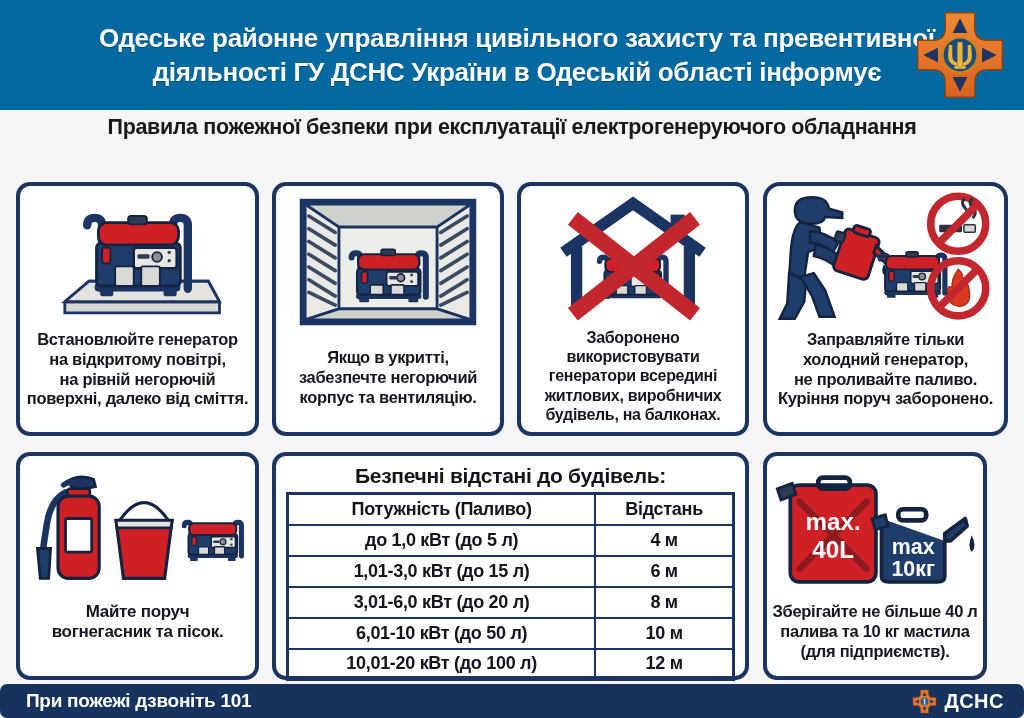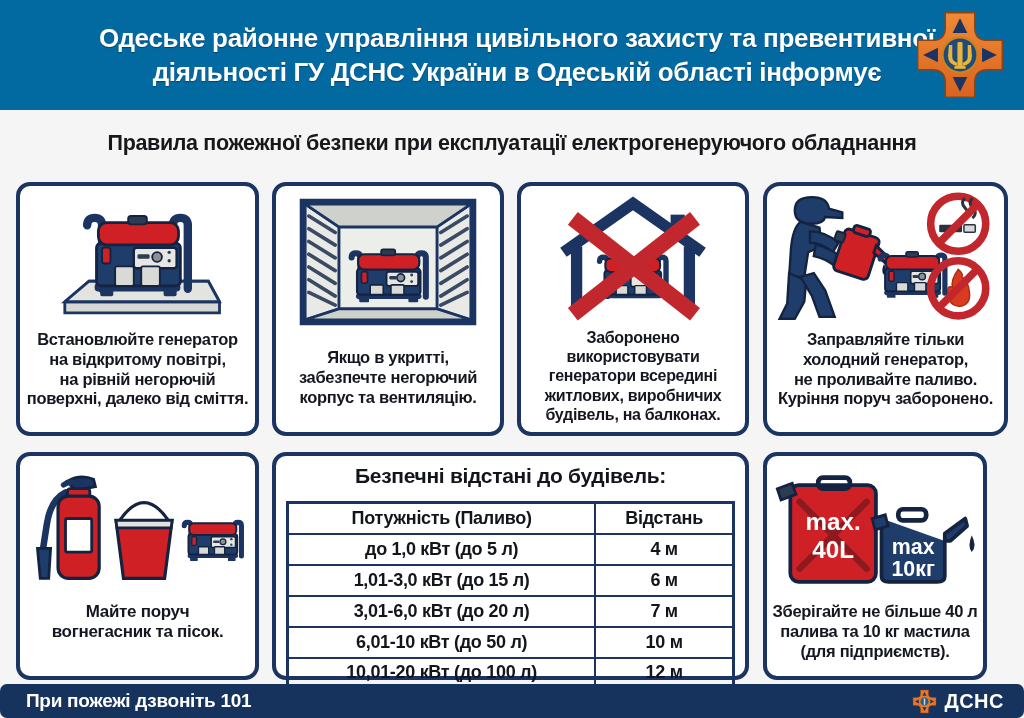--- a/index.html
+++ b/index.html
@@ -33,21 +33,21 @@
     margin-left: 10px;
     text-shadow: 0 1px 1px rgba(0,0,0,0.35);
   }
   .header-emblem {
     position: absolute; right: 18px; top: 8px;
     width: 92px; height: 94px;
   }
 
   
   .subtitle {
-    position: absolute; left: 0; top: 112px;
+    position: absolute; left: 0; top: 96px;
     width: 1024px; height: 62px;
     display: flex; align-items: center; justify-content: center;
   }
   .subtitle-text {
     font-size: 21.5px;
     font-weight: bold;
     color: #16181c;
     letter-spacing: -0.35px;
     white-space: nowrap;
   }
@@ -100,21 +100,21 @@
   #panel-storage      { left: 763px; top: 452px; width: 224px; height: 228px; }
 
   #panel-extinguisher .panel-art { height: 140px; }
   #panel-extinguisher .panel-caption { font-size: 17px; }
   #panel-storage .panel-art { height: 140px; }
   #panel-storage .panel-caption { font-size: 16.5px; }
 
   
   .table-title {
     font-size: 21px; font-weight: bold; color: #12151c;
-    text-align: center; padding: 2px 0 13px 0; letter-spacing: -0.3px;
+    text-align: center; padding: 2px 0 4px 0; letter-spacing: -0.3px;
   }
   table.dist {
     width: 100%;
     border-collapse: collapse;
     border: 3px solid #1b3461;
     padding-left: 24px;
   }
   table.dist th, table.dist td {
     border: 2px solid #1b3461;
     text-align: center;
@@ -427,21 +427,21 @@
         <tr>
           <td>до 1,0 кВт (до 5 л)</td>
           <td>4 м</td>
         </tr>
         <tr>
           <td>1,01-3,0 кВт (до 15 л)</td>
           <td>6 м</td>
         </tr>
         <tr>
           <td>3,01-6,0 кВт (до 20 л)</td>
-          <td>7 м</td>
+          <td>8 м</td>
         </tr>
         <tr>
           <td>6,01-10 кВт (до 50 л)</td>
           <td>10 м</td>
         </tr>
         <tr>
           <td>10,01-20 кВт (до 100 л)</td>
           <td>12 м</td>
         </tr>
       </tbody>

